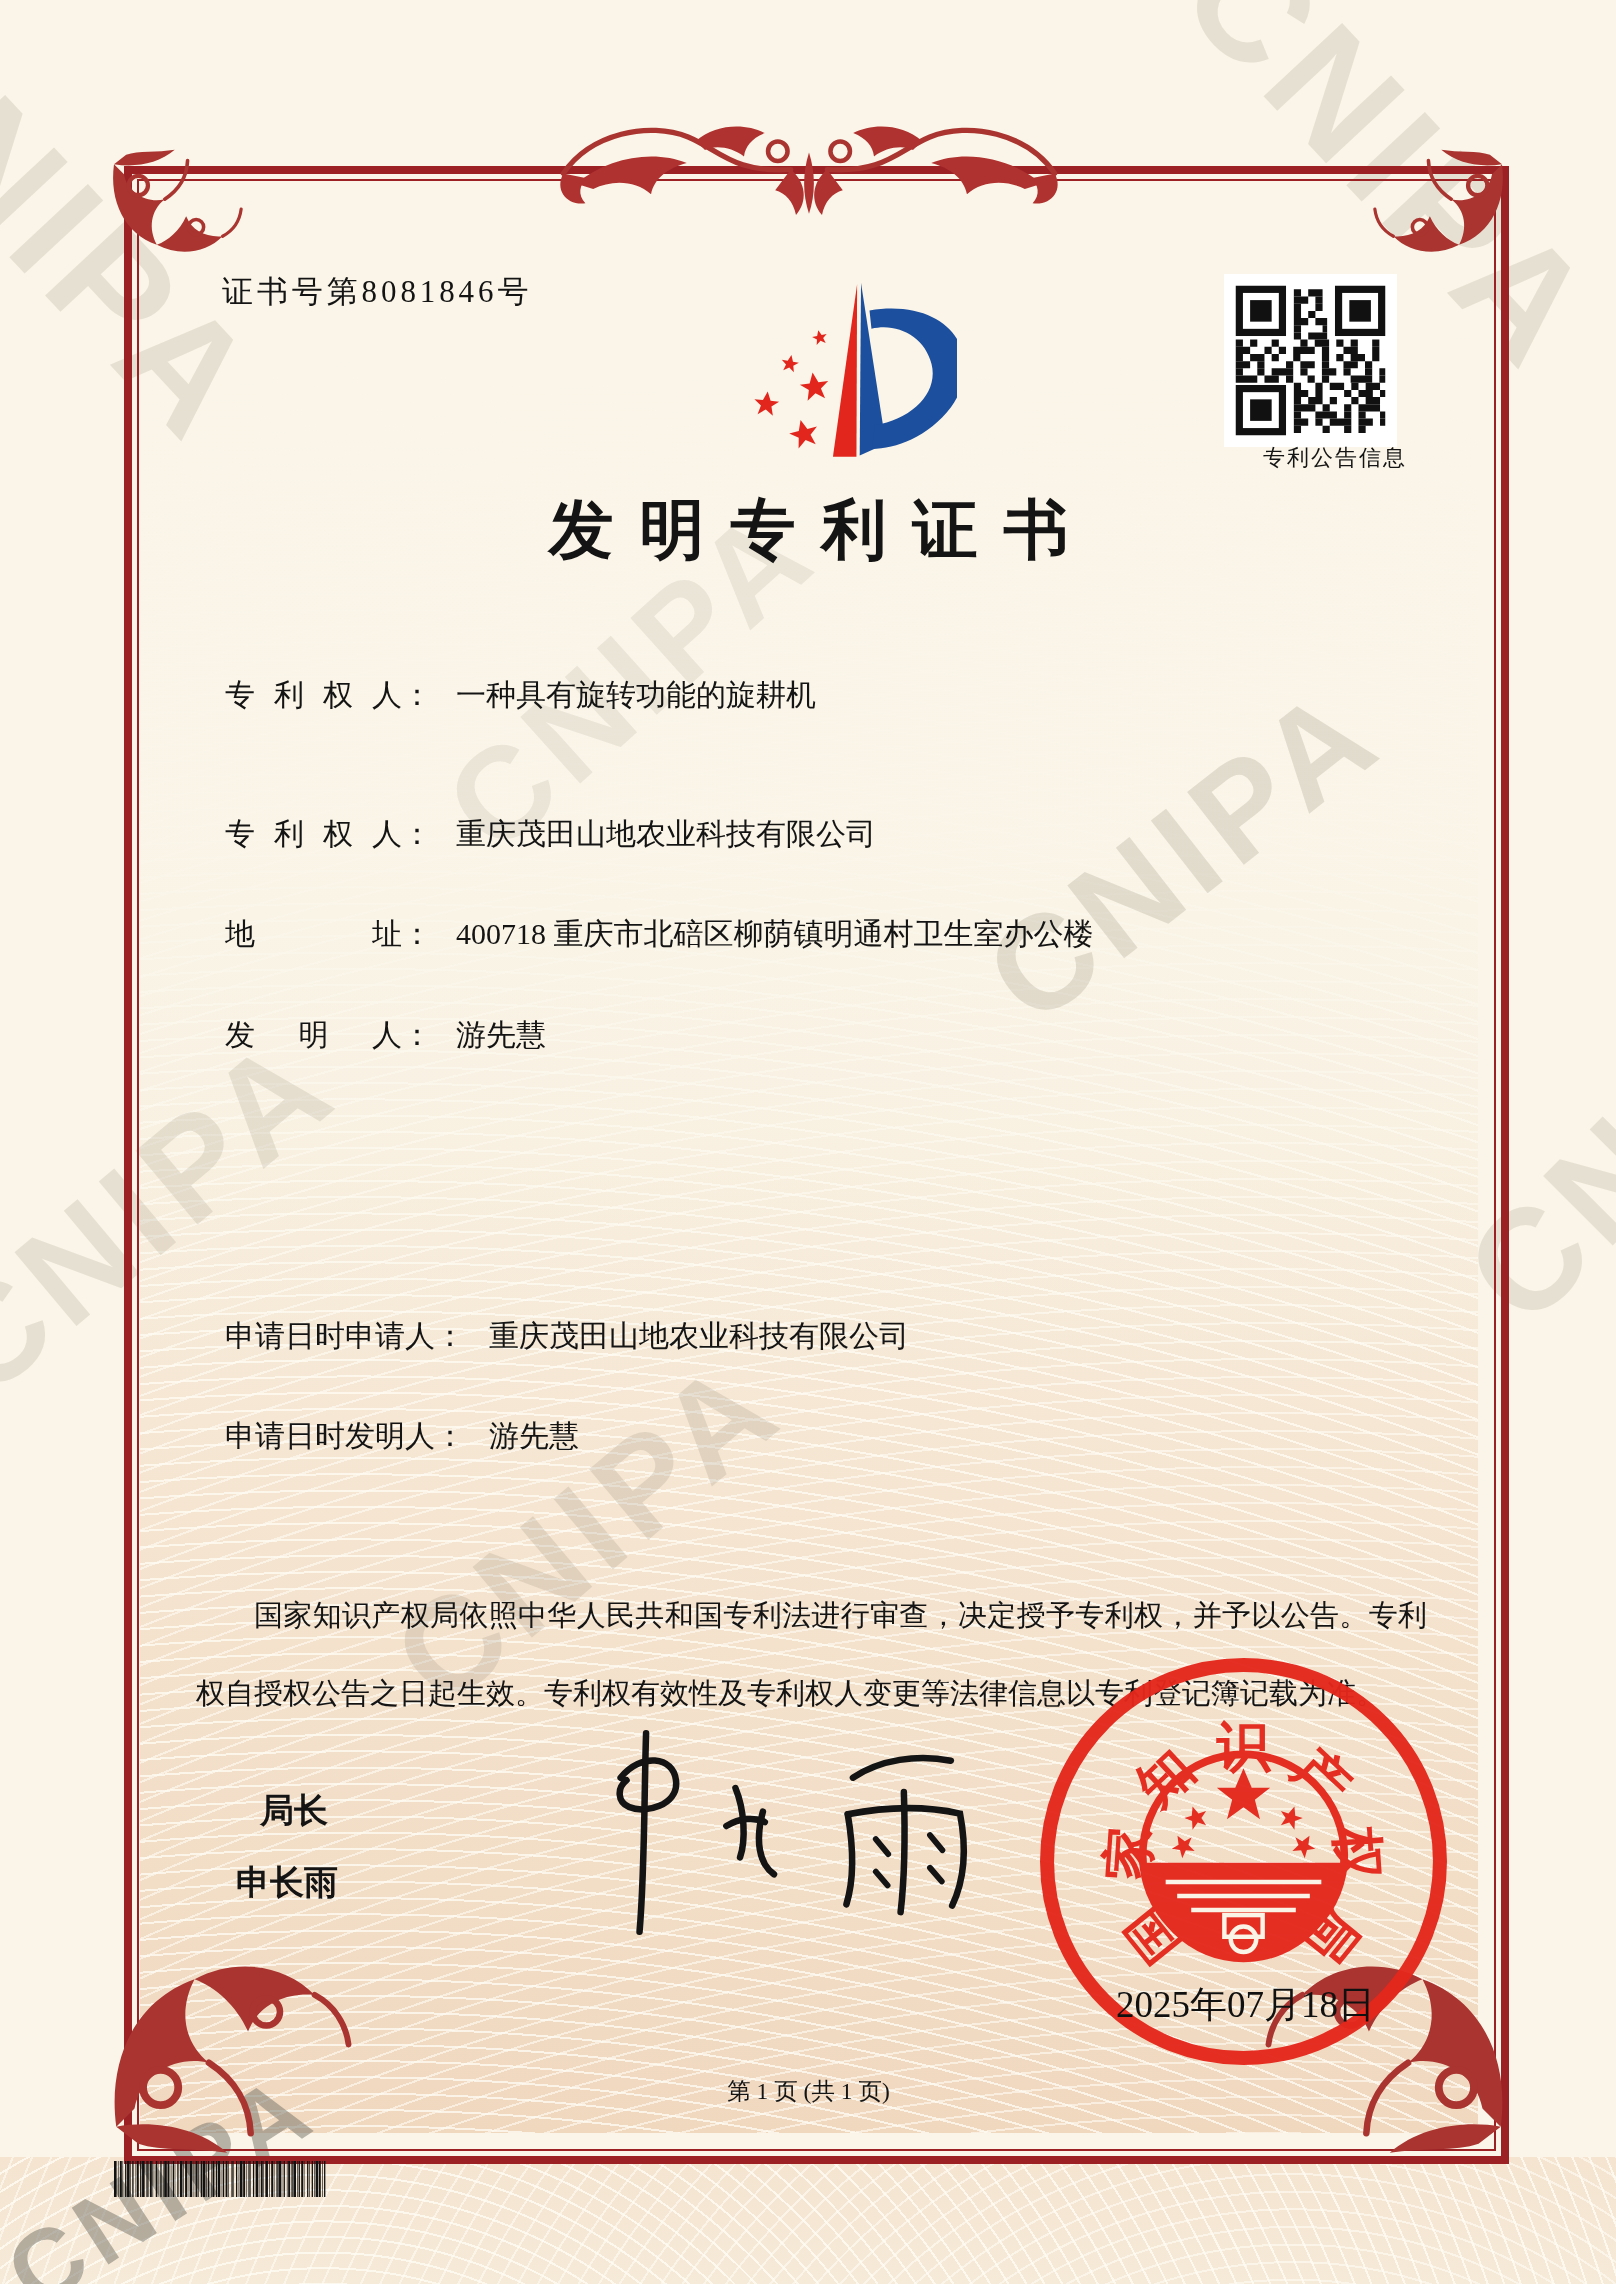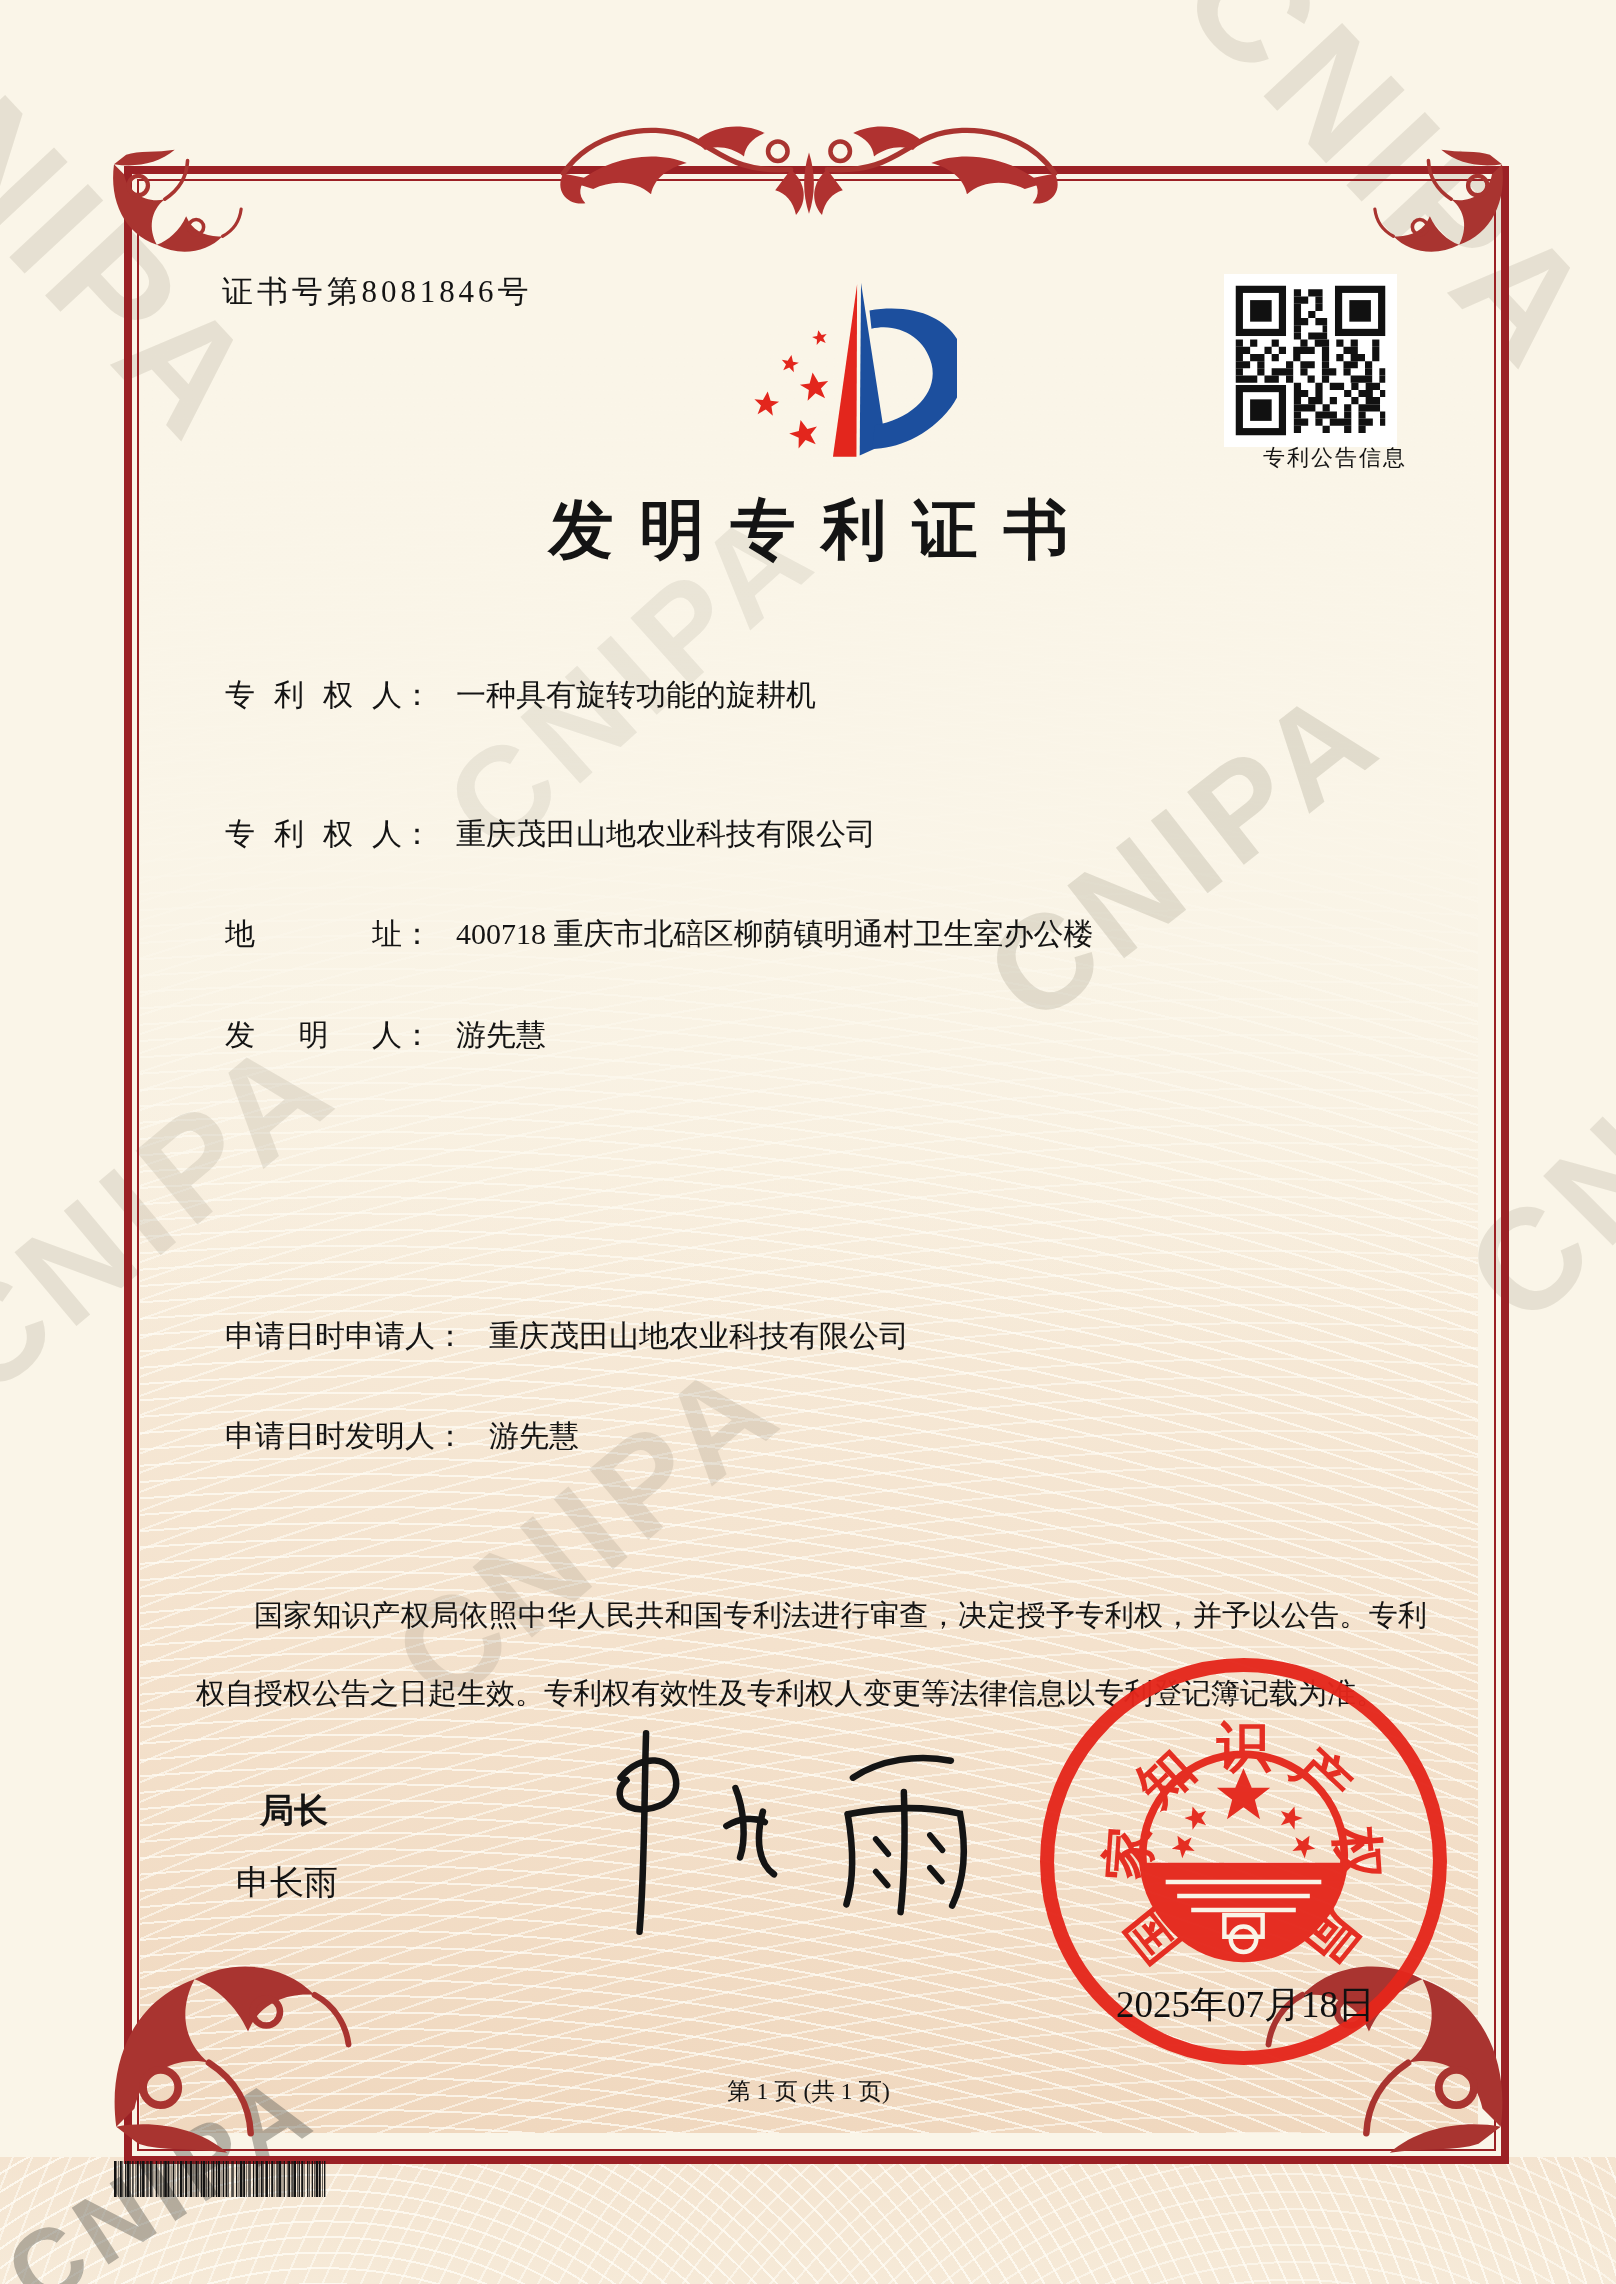--- a/index.html
+++ b/index.html
@@ -54,21 +54,21 @@
   .row{position:absolute; left:225px; width:1245px; font-size:30px; z-index:3; white-space:nowrap;}
   .lbl-j{display:inline-block; width:177px; text-align:justify; text-align-last:justify;}
   .val{margin-left:24px;}
   .rcell{position:absolute; left:678px; top:0;}
   .r0{top:675px}.r1{top:814px}.r2{top:914px}.r3{top:1015px}
   .r4{top:1116px}.r5{top:1215px}.r6{top:1316px}.r7{top:1416px}
   .statement{left:196px; top:1547px; width:1231px; font-size:29px; line-height:78px;
              text-indent:2em; text-align:justify; z-index:3;}
   .sig-title{left:236px; top:1788px; font-size:34px; font-weight:700;
              font-family:"Liberation Sans","DejaVu Sans",sans-serif;margin-left:24px;}
-  .sig-name{left:236px; top:1860px; font-size:34px; font-weight:400;
+  .sig-name{left:236px; top:1860px; font-size:34px; font-weight:700;
             font-family:"Liberation Sans","DejaVu Sans",sans-serif;}
   .seal-date{left:1037px; top:1980px; width:417px; text-align:center; font-size:37px; color:#101010; z-index:4;}
   .footer{left:124px; top:2075px; width:1369px; text-align:center; font-size:23.5px; z-index:3;}
   .seal-svg{position:absolute; left:1033px; top:1651px; z-index:3; opacity:.96;}
   .sig-svg{position:absolute; left:541px; top:1715px; z-index:3;}
   .logo-svg{position:absolute; left:735px; top:279px; z-index:3;}
   .qr-svg{position:absolute; left:1224px; top:274px; z-index:3;}
   .bar-svg{position:absolute; left:114px; top:2161px; z-index:3;}
   .seal-char{font-size:84px; font-weight:700; fill:#e5271c; text-anchor:middle;
              font-family:"Liberation Serif","DejaVu Serif",serif;}

